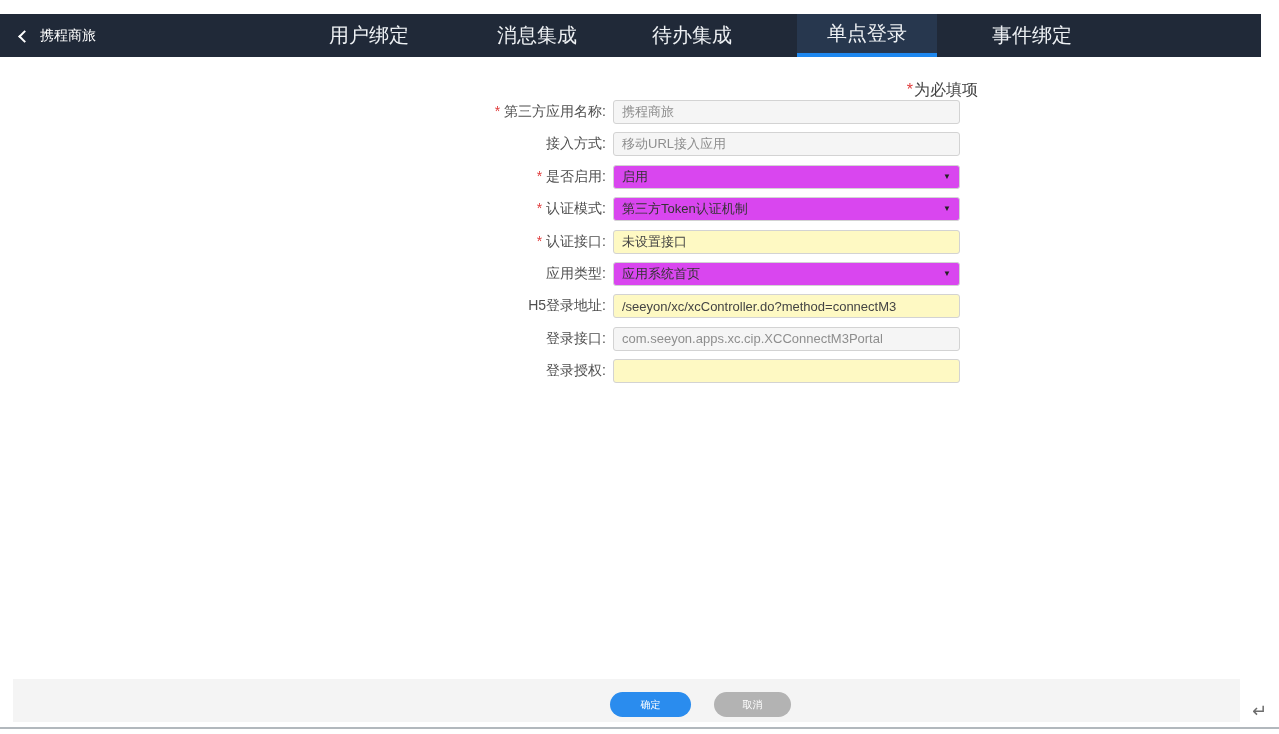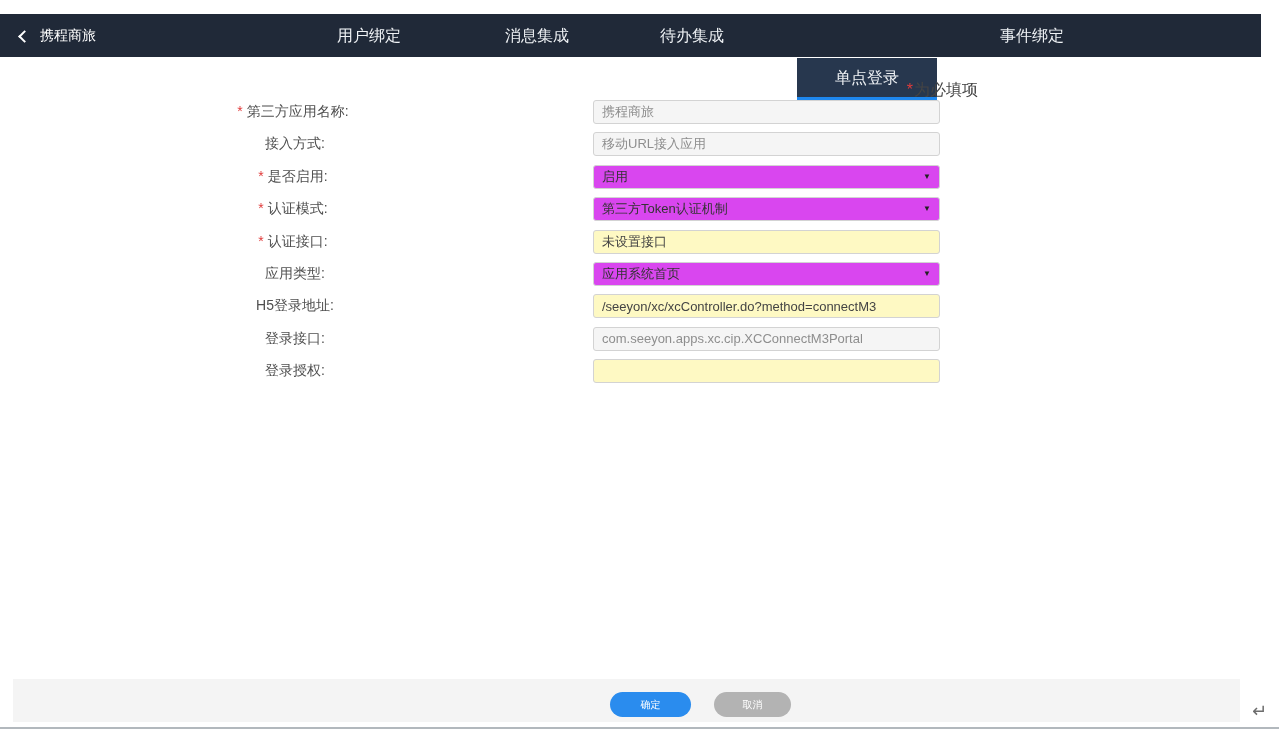--- a/index.html
+++ b/index.html
@@ -28,39 +28,39 @@
     display:flex;align-items:center;gap:11px;color:#ffffff;
     font-size:14px;cursor:pointer;
   }
   .chev{
     width:9px;height:9px;display:inline-block;
     border-left:2px solid #ffffff;border-bottom:2px solid #ffffff;
     transform:rotate(45deg);margin-top:1px;
   }
   .tab{
     position:absolute;top:0;width:140px;height:43px;line-height:43px;
-    text-align:center;color:#eef1f4;font-size:16px;cursor:pointer;
+    text-align:center;color:#eef1f4;font-size:20px;cursor:pointer;
   }
   .tab.active{
     background:var(--c-active-tab);
     border-bottom:4px solid var(--c-underline);
     line-height:39px;
-    margin-top:44px;
   }
   
   .required-note{
     position:absolute;top:80px;left:0;width:978px;text-align:right;
     font-size:16px;color:#444444;
   }
   .required-note .req{color:var(--c-red);margin-right:1px;}
   .form-rows{position:absolute;top:100px;left:0;}
   .row{display:flex;align-items:center;height:24px;margin-bottom:8.4px;}
   .row-label{
-    width:586px;text-align:center;font-size:14px;color:#4f4f4f;
+    width:586px;text-align:right;font-size:14px;color:#4f4f4f;
     white-space:nowrap;
+    margin-left:20px;
   }
   .row-label .req{color:var(--c-red);margin-right:4px;font-size:14px;}
   .cell{margin-left:7px;width:347px;height:24px;position:relative;}
   input.field{
     width:347px;height:24px;border:1px solid #d3d3d3;border-radius:3px;
     padding:0 8px;font-size:13px;color:#444444;background:#fef9c3;
     outline:none;font-family:"Liberation Sans","DejaVu Sans",sans-serif;
   }
   input.field.dis{background:#f5f5f5;color:#8e8e8e;}
   .selectbox{

